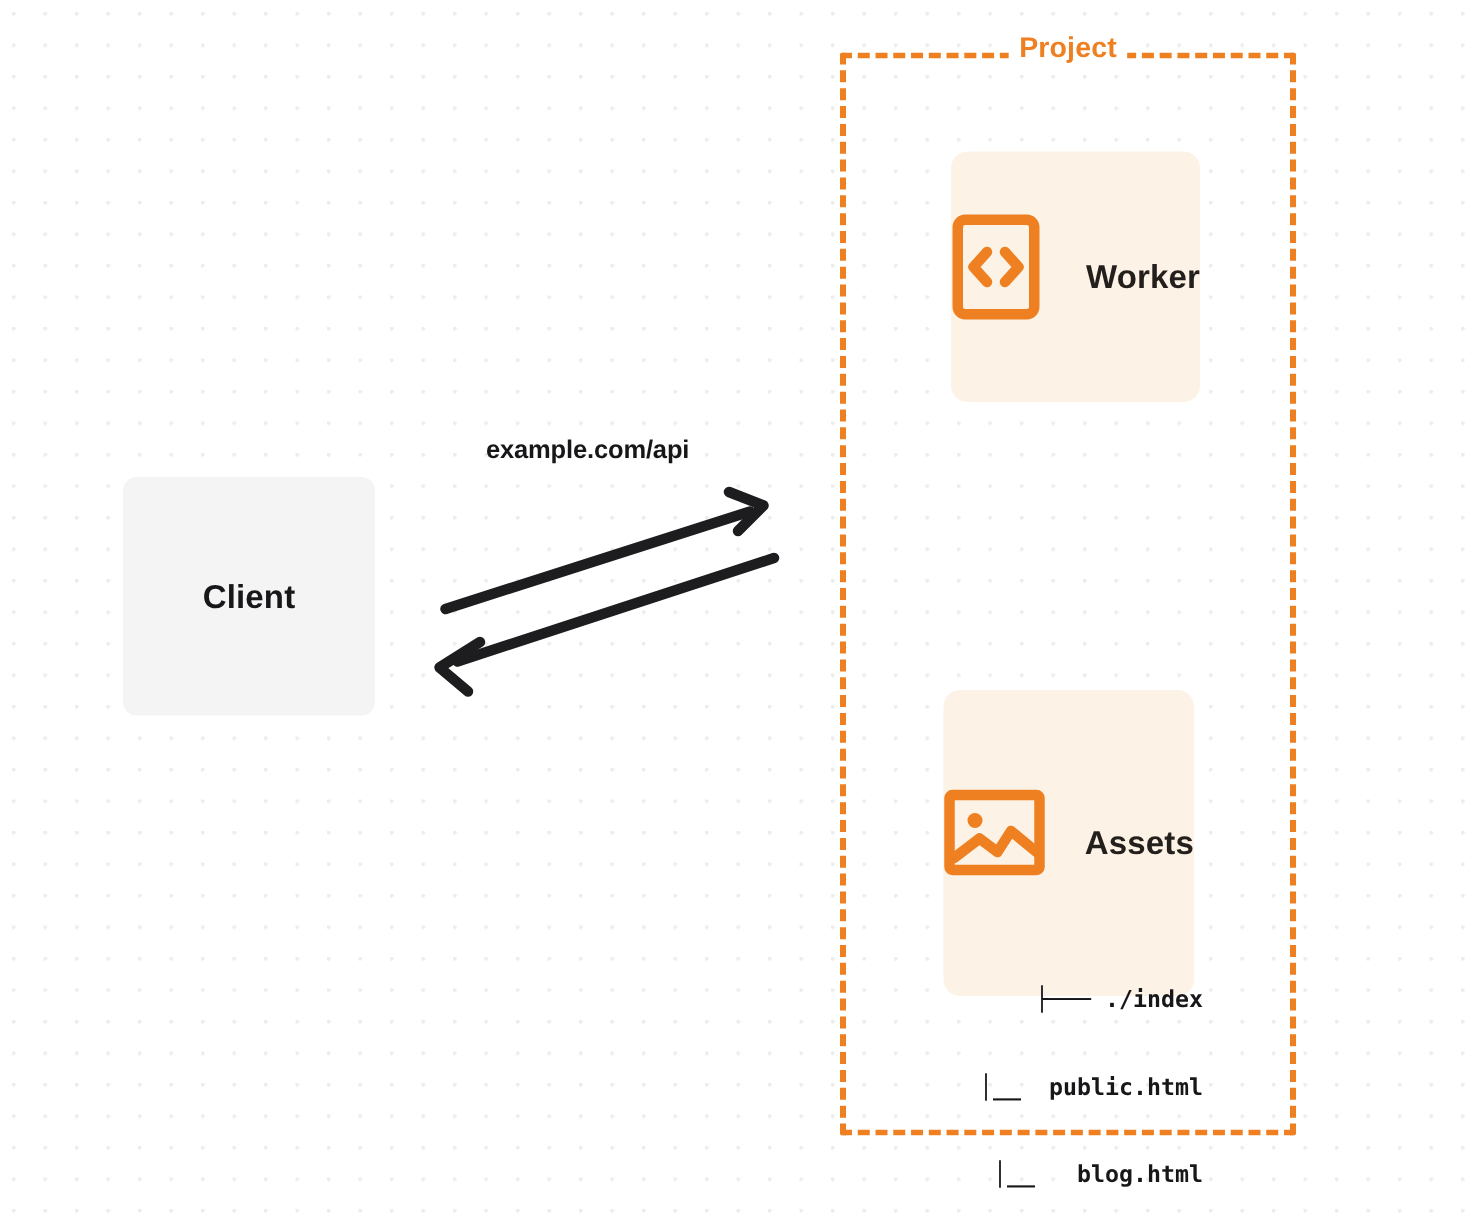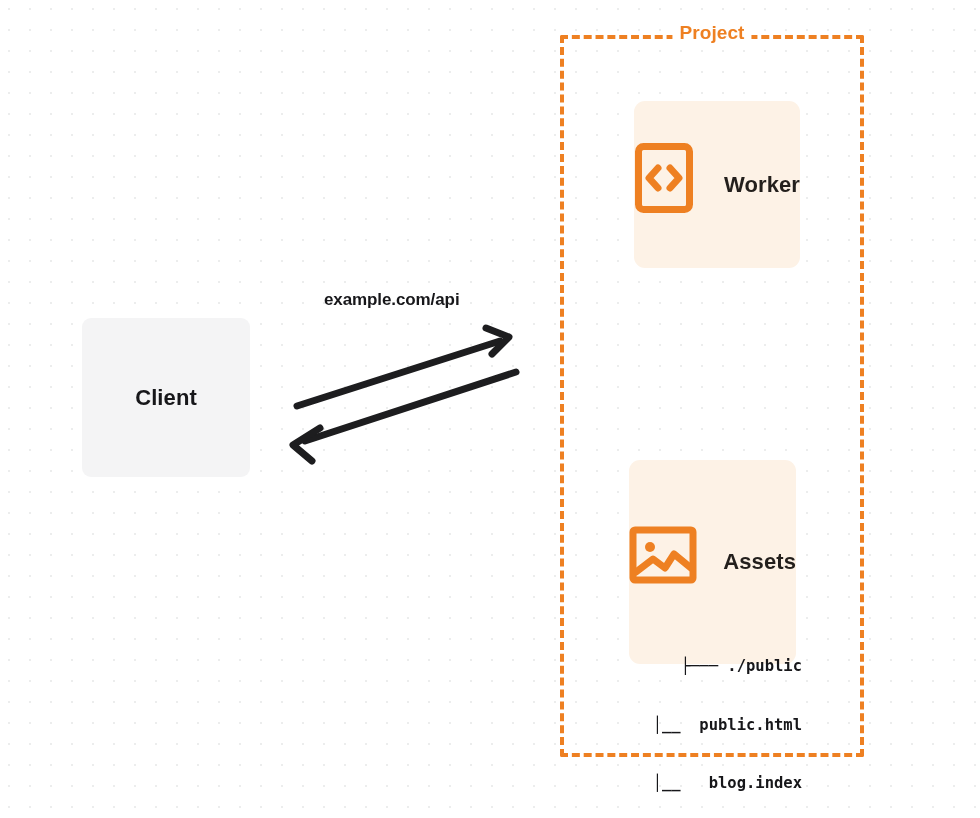--- a/index.html
+++ b/index.html
@@ -193,20 +193,20 @@
         <svg width="68" height="58" viewBox="0 0 68 58">
           <rect x="4" y="4" width="60" height="50" rx="2" ry="2" fill="none" stroke="#ee8022" stroke-width="7"></rect>
           <circle cx="21" cy="21" r="5" fill="#ee8022"></circle>
           <polyline points="7,46 24,33 36,42 45,28 62,42" fill="none" stroke="#ee8022" stroke-width="7" stroke-linecap="round" stroke-linejoin="round"></polyline>
         </svg>
       </span>
       <span class="card-label">Assets</span>
     </div>
 
     <div class="file-tree">
-      <span class="file-tree-row">├─── ./public</span>
+      <span class="file-tree-row">├─── ./index</span>
       <span class="file-tree-row">  │__  public.html</span>
-      <span class="file-tree-row">  │__   blog.index</span>
+      <span class="file-tree-row">  │__   blog.html</span>
       
     </div>
 
   </div>
 </div>
 
 </body></html>

